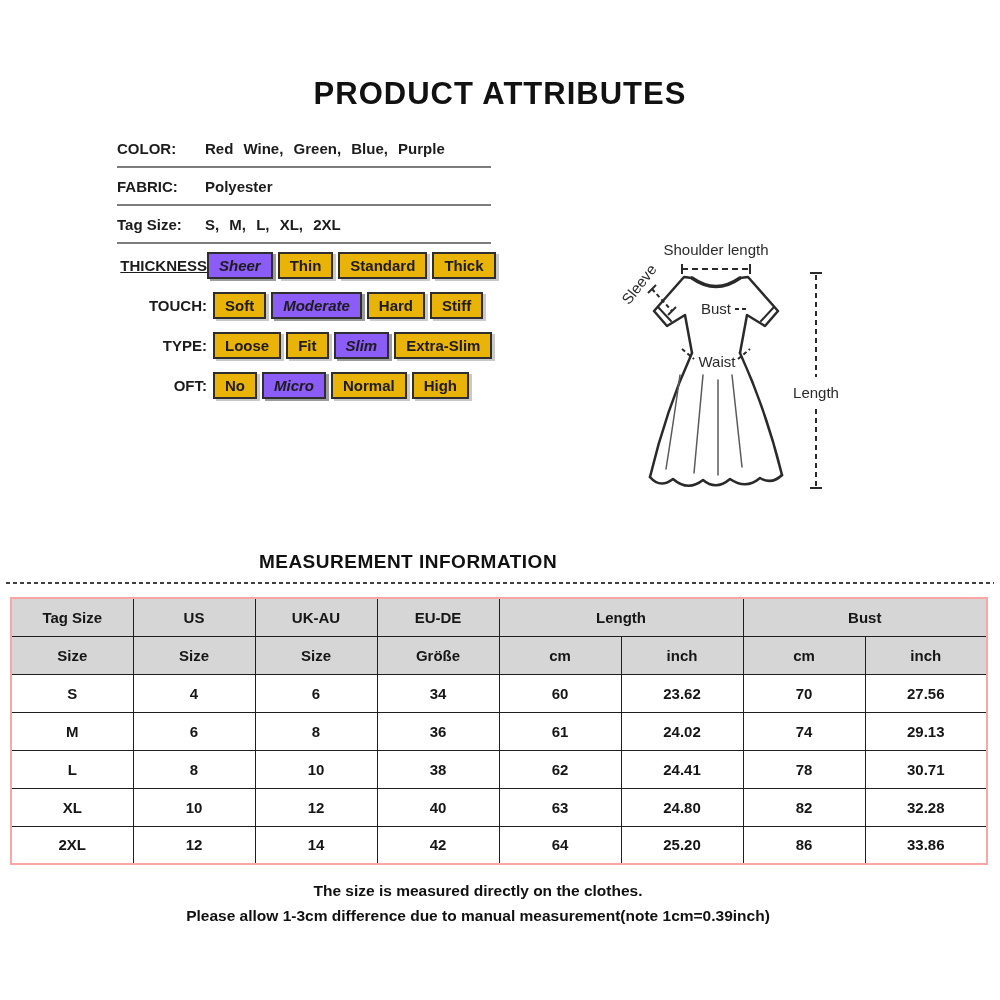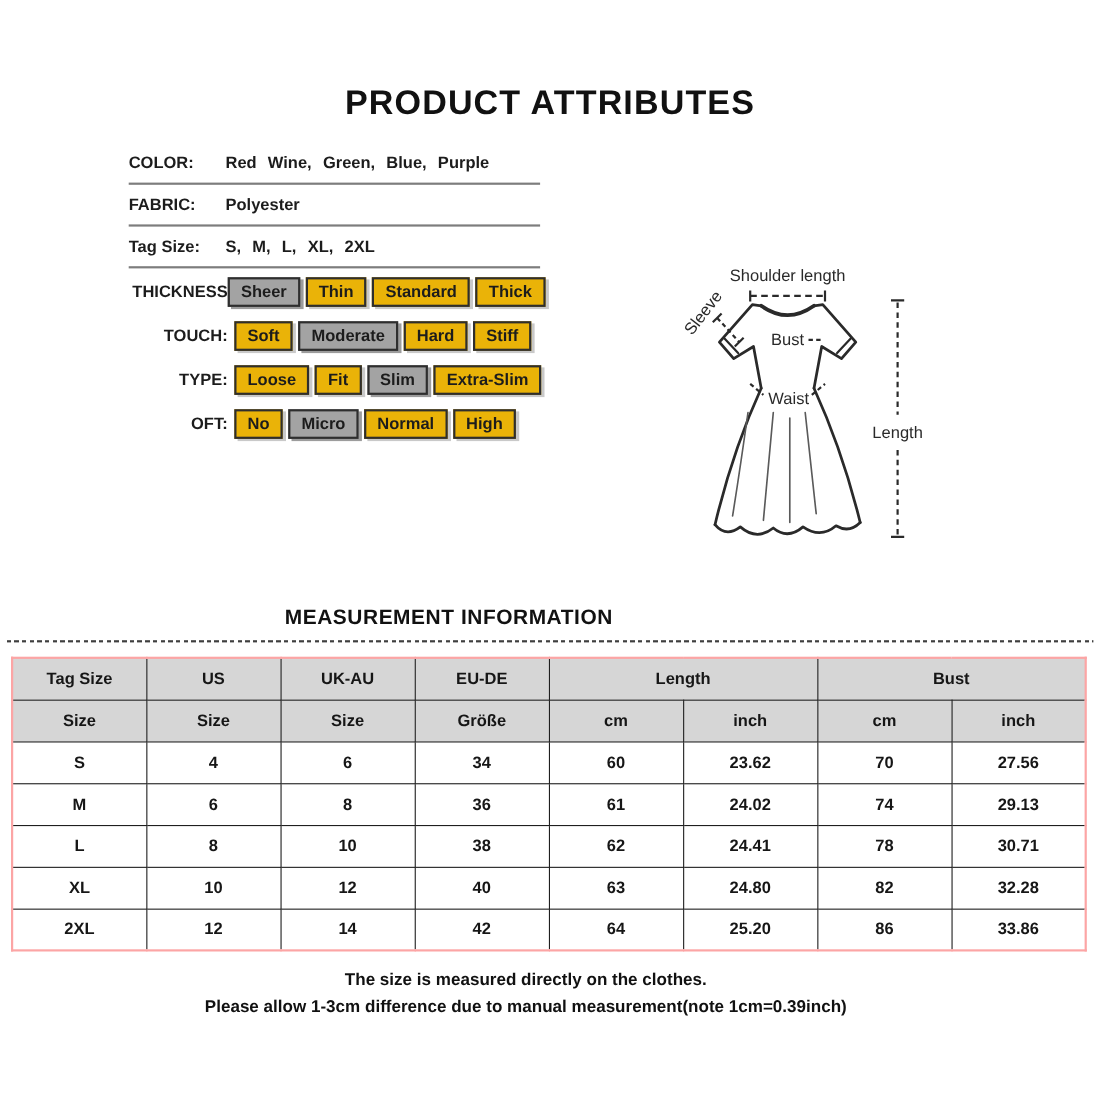--- a/index.html
+++ b/index.html
@@ -11,24 +11,24 @@
 
   
   .attr-block { position:absolute; left:117px; top:130px; width:374px; }
   .attr-row { display:flex; align-items:center; height:38px; border-bottom:2px solid #7d7d7d; }
   .attr-label { width:88px; font-size:15px; font-weight:bold; flex:none; }
   .attr-value { font-size:15px; font-weight:bold; word-spacing:6px; white-space:nowrap; }
 
   .opt-block { position:absolute; left:117px; top:245px; width:400px; }
   .opt-row { display:flex; align-items:center; height:40px; }
   .opt-label { width:90px; text-align:right; font-size:15px; font-weight:bold; flex:none; margin-right:6px; white-space:nowrap; }
-  .opt-label.flush { margin-right:0; letter-spacing:0; }
+  .opt-label.flush { margin-right:0; letter-spacing:0;text-decoration:underline; }
   .opt-box { border:2px solid #2e2e2e; background:#eab308; padding:3px 10px; margin-right:5px;
     font-size:15px; font-weight:bold; white-space:nowrap; box-shadow:3px 2px 0 #c9c9c9; }
-  .opt-box.selected { background:#a3a3a3; box-shadow:3px 2px 0 #9c9c9c; }
+  .opt-box.selected { background:#8b5cf6; box-shadow:3px 2px 0 #9c9c9c;font-style:italic; }
 
   
   .dress { position:absolute; left:588px; top:225px; }
   .dress text { font-family:"Liberation Sans", sans-serif; font-size:15px; fill:#2a2a2a; }
 
   
   .meas-title { position:absolute; top:551px; left:12px; width:792px; text-align:center;
     font-size:19px; font-weight:bold; letter-spacing:0.5px; color:#111; }
   .dotted-sep { position:absolute; top:582px; left:6px; width:988px; height:2px;
     background:repeating-linear-gradient(90deg,#3f3f3f 0 4px, transparent 4px 7px); }

